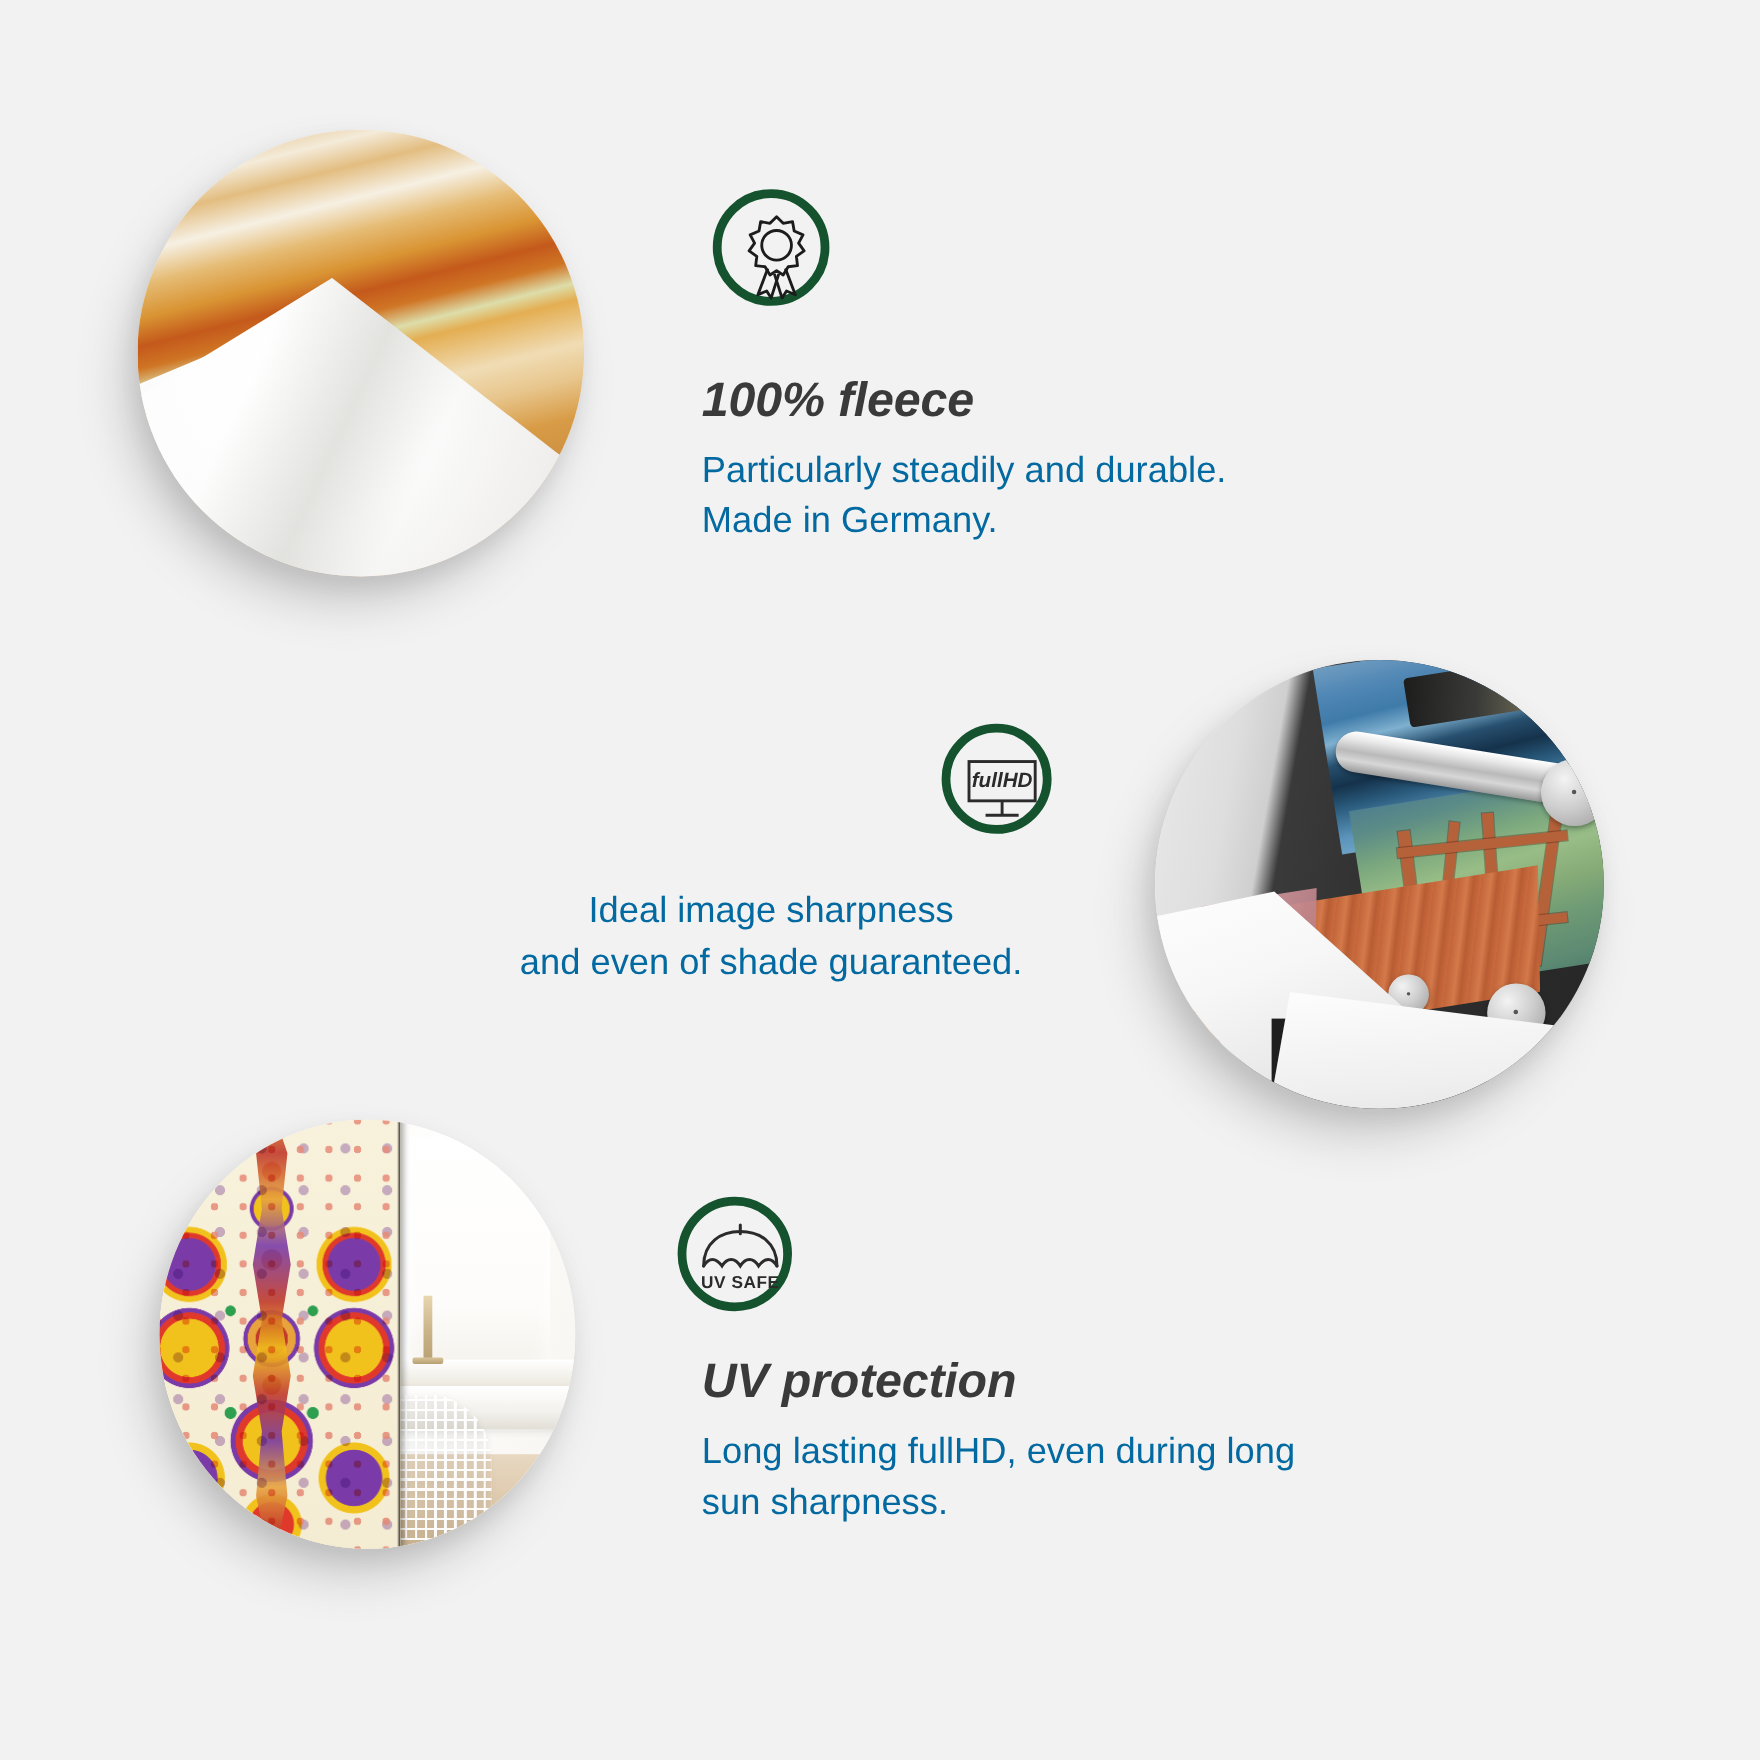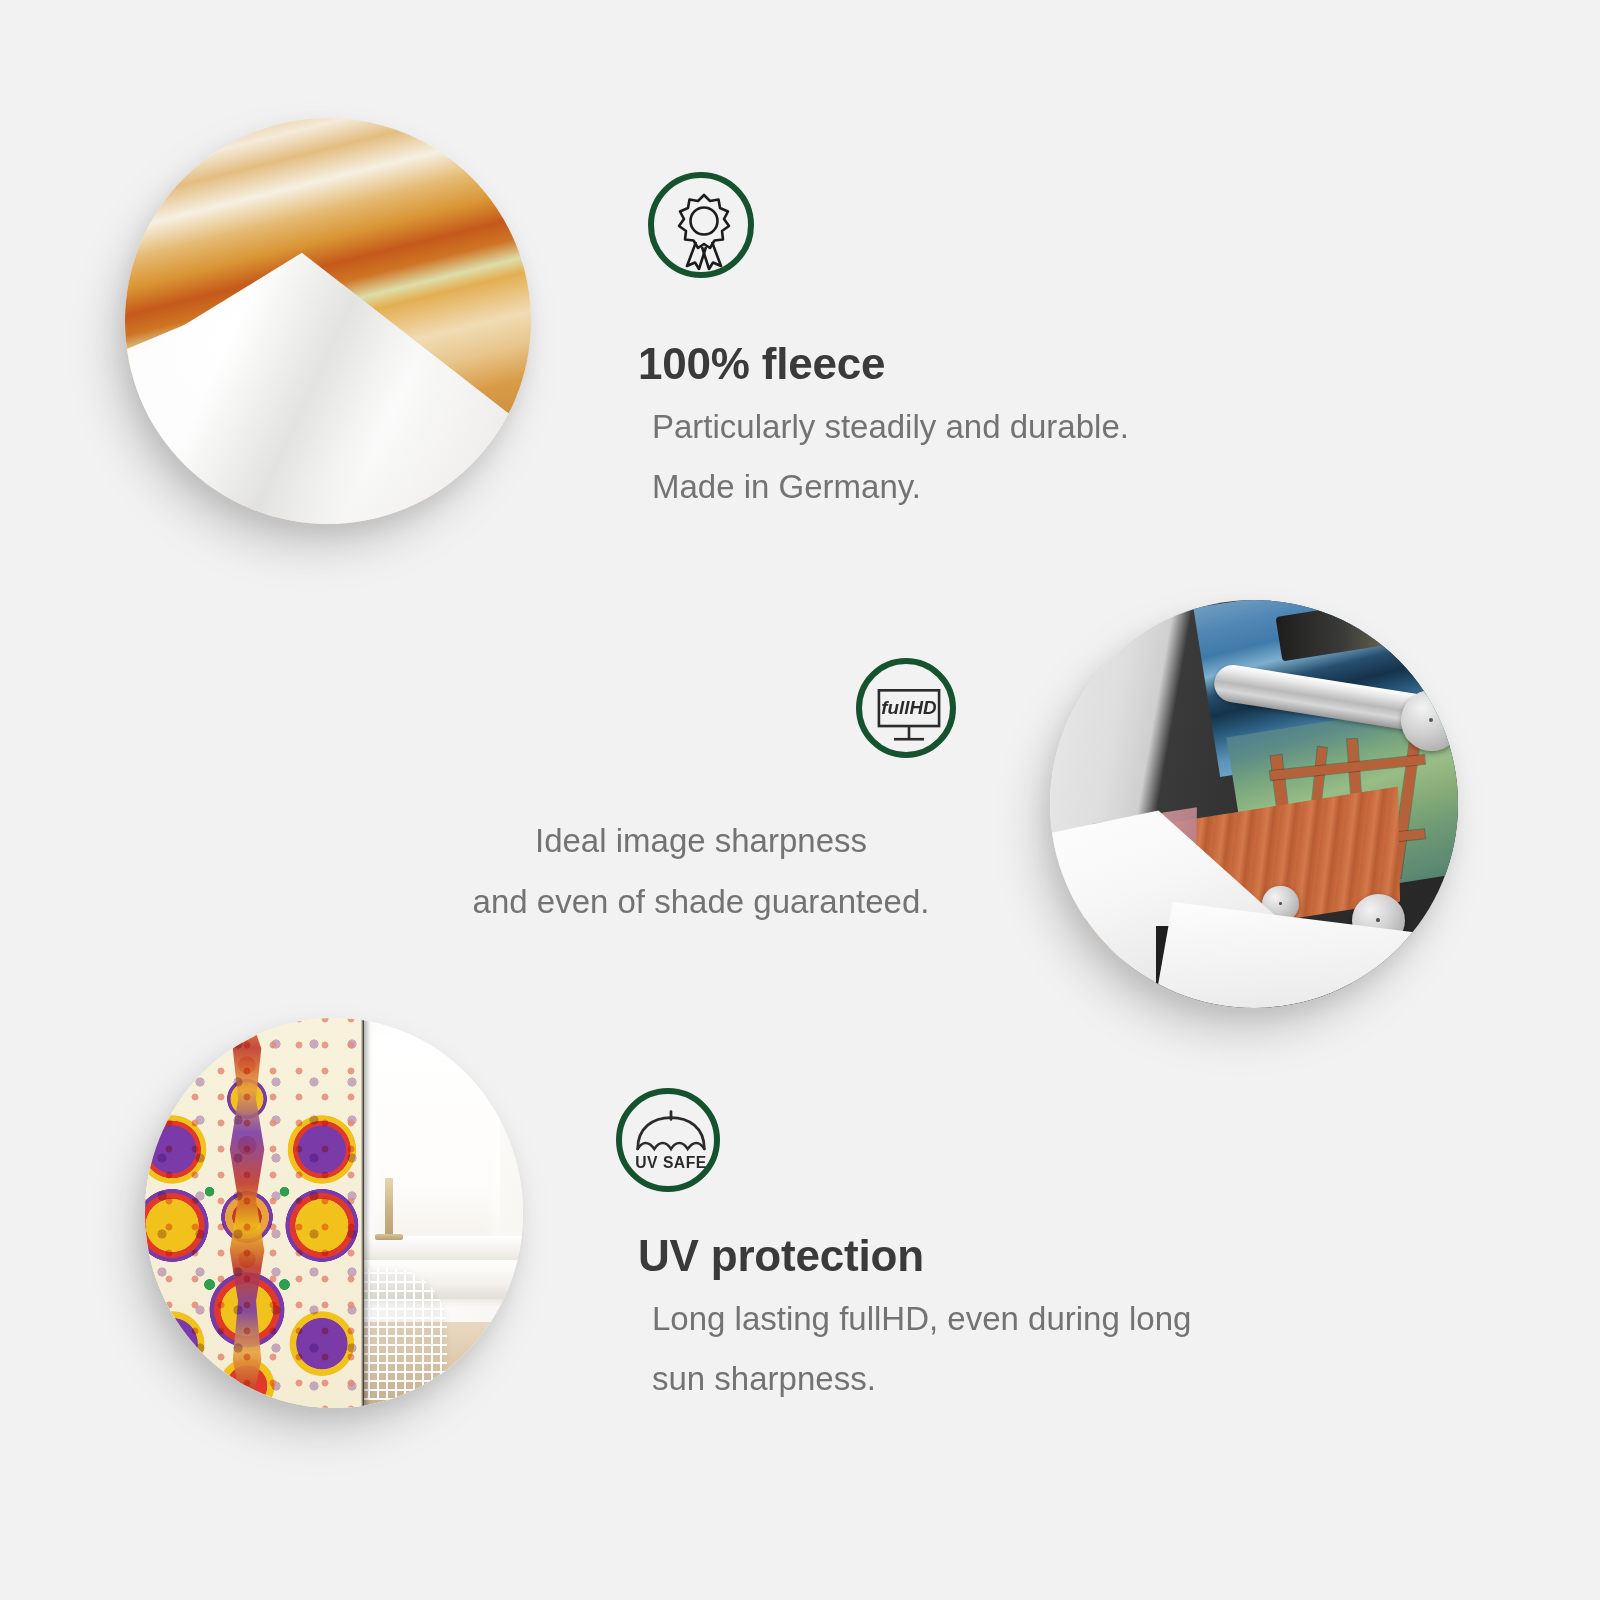--- a/index.html
+++ b/index.html
@@ -291,45 +291,46 @@
       #e8a33d 0%, #c0392b 10%, #e8a33d 20%, #7a3ba8 30%,
       #c0392b 42%, #f2c21c 52%, #c0392b 62%, #7a3ba8 72%,
       #e8a33d 82%, #c0392b 92%, #e8a33d 100%);
     clip-path: polygon(50% 0%, 88% 10%, 74% 22%, 96% 34%, 74% 46%, 96% 58%, 74% 70%, 88% 84%, 50% 100%, 12% 84%, 26% 70%, 4% 58%, 26% 46%, 4% 34%, 26% 22%, 12% 10%);
     opacity: .9;
   }
 
   
   .icon-circle {
     position: absolute;
-    border: 6px solid #14532d;
+    border: 8px solid #14532d;
     border-radius: 50%;
     box-sizing: border-box;
   }
   .icon-circle svg { display: block; }
 
   
   .txt {
     position: absolute;
   }
   .headline {
     font-size: 44px;
     font-weight: 700;
     color: #3a3a3a;
     letter-spacing: -0.2px;
     margin: 0 0 16px 0;
     line-height: 1.08;
     white-space: nowrap;
+    font-style: italic;
   }
   .body {
     font-size: 33px;
     font-weight: 400;
-    color: #737373;
+    color: #0369a1;
     line-height: 1.42;
-    margin: 14px;
+    margin: 0;
   }
   .align-left   { text-align: left; }
   .align-center { text-align: center; }
 </style>
 </head>
 <body>
 
 <div class="page">
 
   <div class="feature" style="left:0;top:0;width:1600px;height:560px;">

